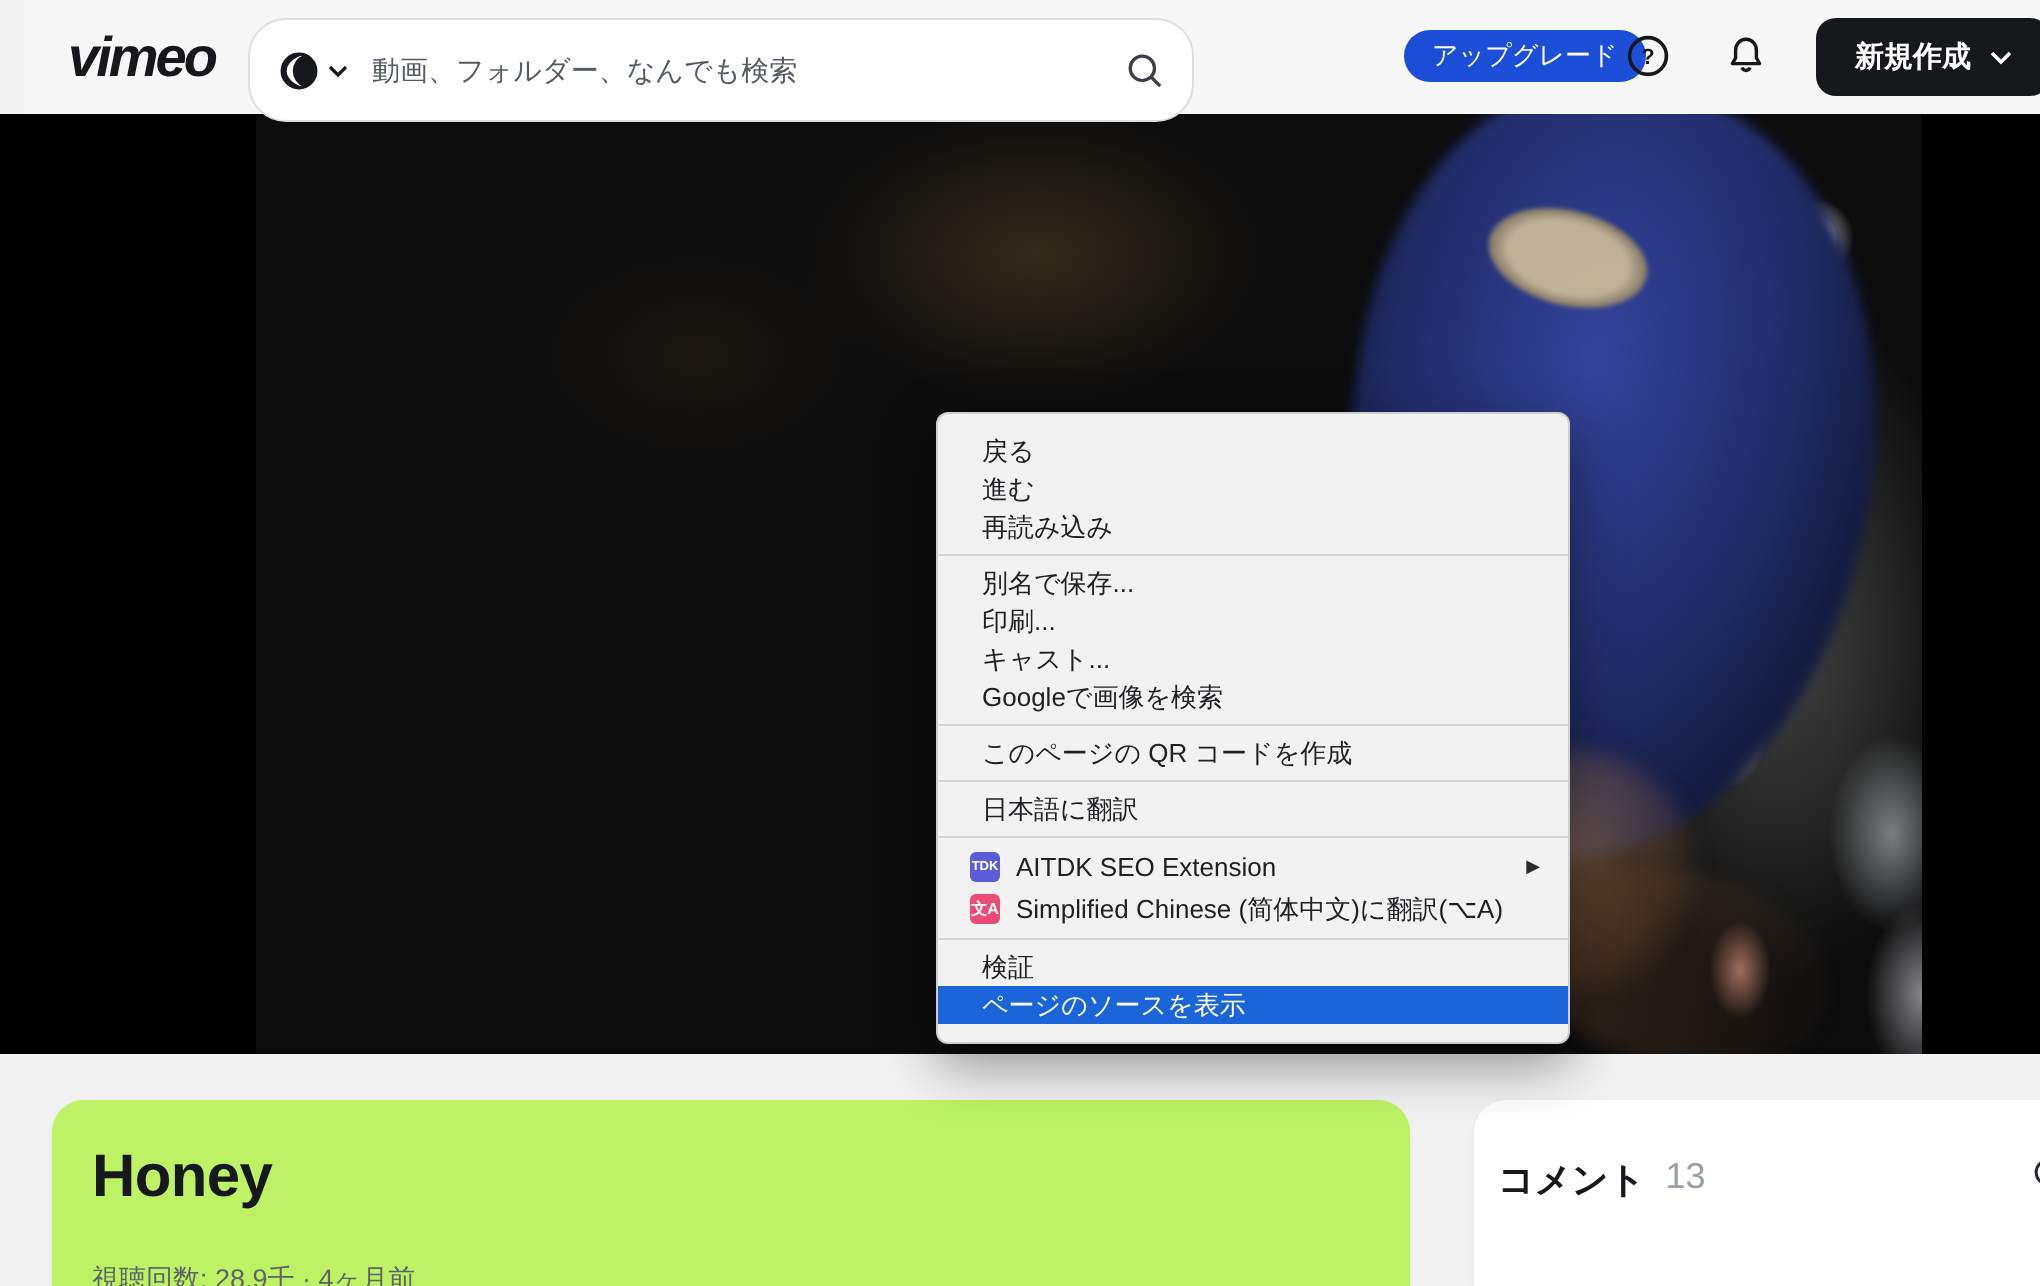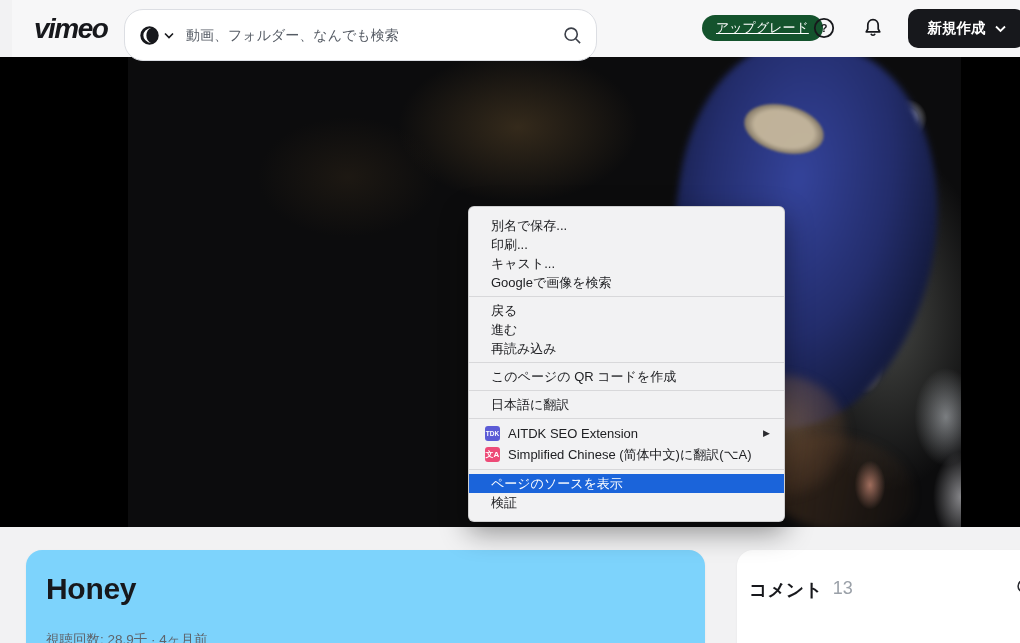--- a/index.html
+++ b/index.html
@@ -12,23 +12,23 @@
   .logo { margin-left:22px; font-size:28px; font-weight:800; font-style:italic;
     letter-spacing:-1.5px; color:#17181c; }
   .search-bar { position:absolute; left:112px; top:9px; width:473px; height:52px;
     background:#fff; border:1px solid #dcdee3; border-radius:19px;
     display:flex; align-items:center; padding:0 14px 0 15px; }
   .search-scope { display:flex; align-items:center; gap:5px; margin-right:12px; cursor:pointer; }
   .search-input { flex:1; border:none; outline:none; background:transparent;
     font-size:14px; color:#33363d; font-family:inherit; }
   .search-input::placeholder { color:#555b64; opacity:1; }
   .upgrade-pill { position:absolute; left:690px; top:15px; height:26px;
-    background:#14532d; color:#fff; border:none; border-radius:13px;
+    background:#1d4ed8; color:#fff; border:none; border-radius:13px;
     font-size:13px; padding:0 14px; display:flex; align-items:center; cursor:pointer;
-    font-family:inherit;text-decoration:underline; }
+    font-family:inherit; }
   .icon-btn { position:absolute; top:16px; width:24px; height:24px; background:none;
     border:none; cursor:pointer; display:flex; align-items:center; justify-content:center; }
   .help-btn { left:800px; }
   .bell-btn { left:849px; }
   .create-btn { position:absolute; left:896px; top:9px; width:117px; height:39px;
     background:#17181c; color:#fff; border:none; border-radius:10px;
     display:flex; align-items:center; justify-content:center; gap:9px;
     font-size:14.5px; font-weight:600; cursor:pointer; font-family:inherit; }
 
   
@@ -71,21 +71,21 @@
   .menu-item.has-icon { height:21px; line-height:21px; padding-left:16px; gap:8px; }
   .mi-icon { width:15px; height:15px; border-radius:3px; color:#fff; flex:0 0 15px;
     font-size:6.5px; font-weight:700; display:flex; align-items:center; justify-content:center; }
   .mi-icon.tdk { background:#5c5cd6; }
   .mi-icon.translate { background:#ed4b77; font-size:8px; }
   .submenu-arrow { margin-left:auto; font-size:9px; color:#2b2b2e; }
 
   
   .bottom { position:absolute; left:0; top:527px; width:1020px; height:116px; background:#f2f2f3; }
   .video-card { position:absolute; left:26px; top:23px; width:679px; height:93px;
-    background:#7dd3fc; border-radius:16px 16px 0 0; box-shadow:0 1px 3px rgba(0,0,0,.05);
+    background:#bef264; border-radius:16px 16px 0 0; box-shadow:0 1px 3px rgba(0,0,0,.05);
     padding:22px 20px 0 20px; }
   .video-title { font-size:30px; font-weight:600; color:#17181c; letter-spacing:-.3px; }
   .video-meta { margin-top:25px; font-size:13.5px; color:#5f646b; }
   .comments-card { position:absolute; left:737px; top:23px; width:320px; height:93px;
     background:#fff; border-radius:16px 0 0 0; box-shadow:0 1px 3px rgba(0,0,0,.05);
     padding:28px 22px 0 12px; display:flex; align-items:flex-start; }
   .comments-title { font-size:18px; font-weight:600; color:#17181c; }
   .comments-count { font-size:18px; color:#9aa0a8; margin-left:10px; }
   .comments-search { margin-left:auto; background:none; border:none; cursor:pointer; padding:0; }
 </style>
@@ -141,50 +141,50 @@
   <div class="video">
     <div class="beanie"></div>
     <div class="beanie-logo"></div>
     <div class="face"></div>
     <div class="hair"></div>
   </div>
 </div>
 
 <nav class="context-menu">
   <div class="menu-group">
+    <div class="menu-item">戻る</div>
+    <div class="menu-item">進む</div>
+    <div class="menu-item">再読み込み</div>
+  </div>
+  <div class="menu-group">
     <div class="menu-item">別名で保存...</div>
     <div class="menu-item">印刷...</div>
     <div class="menu-item">キャスト...</div>
     <div class="menu-item">Googleで画像を検索</div>
-  </div>
-  <div class="menu-group">
-    <div class="menu-item">戻る</div>
-    <div class="menu-item">進む</div>
-    <div class="menu-item">再読み込み</div>
   </div>
   <div class="menu-group">
     <div class="menu-item">このページの QR コードを作成</div>
   </div>
   <div class="menu-group">
     <div class="menu-item">日本語に翻訳</div>
   </div>
   <div class="menu-group">
     <div class="menu-item has-icon">
       <span class="mi-icon tdk">TDK</span>
       <span>AITDK SEO Extension</span>
       <span class="submenu-arrow">▶</span>
     </div>
     <div class="menu-item has-icon">
       <span class="mi-icon translate">文A</span>
       <span>Simplified Chinese (简体中文)に翻訳(⌥A)</span>
     </div>
   </div>
   <div class="menu-group">
+    <div class="menu-item">検証</div>
     <div class="menu-item selected">ページのソースを表示</div>
-    <div class="menu-item">検証</div>
   </div>
 </nav>
 
 <div class="bottom">
   <section class="video-card">
     <h1 class="video-title">Honey</h1>
     <div class="video-meta">視聴回数: 28.9千 · 4ヶ月前</div>
   </section>
 
   <section class="comments-card">

